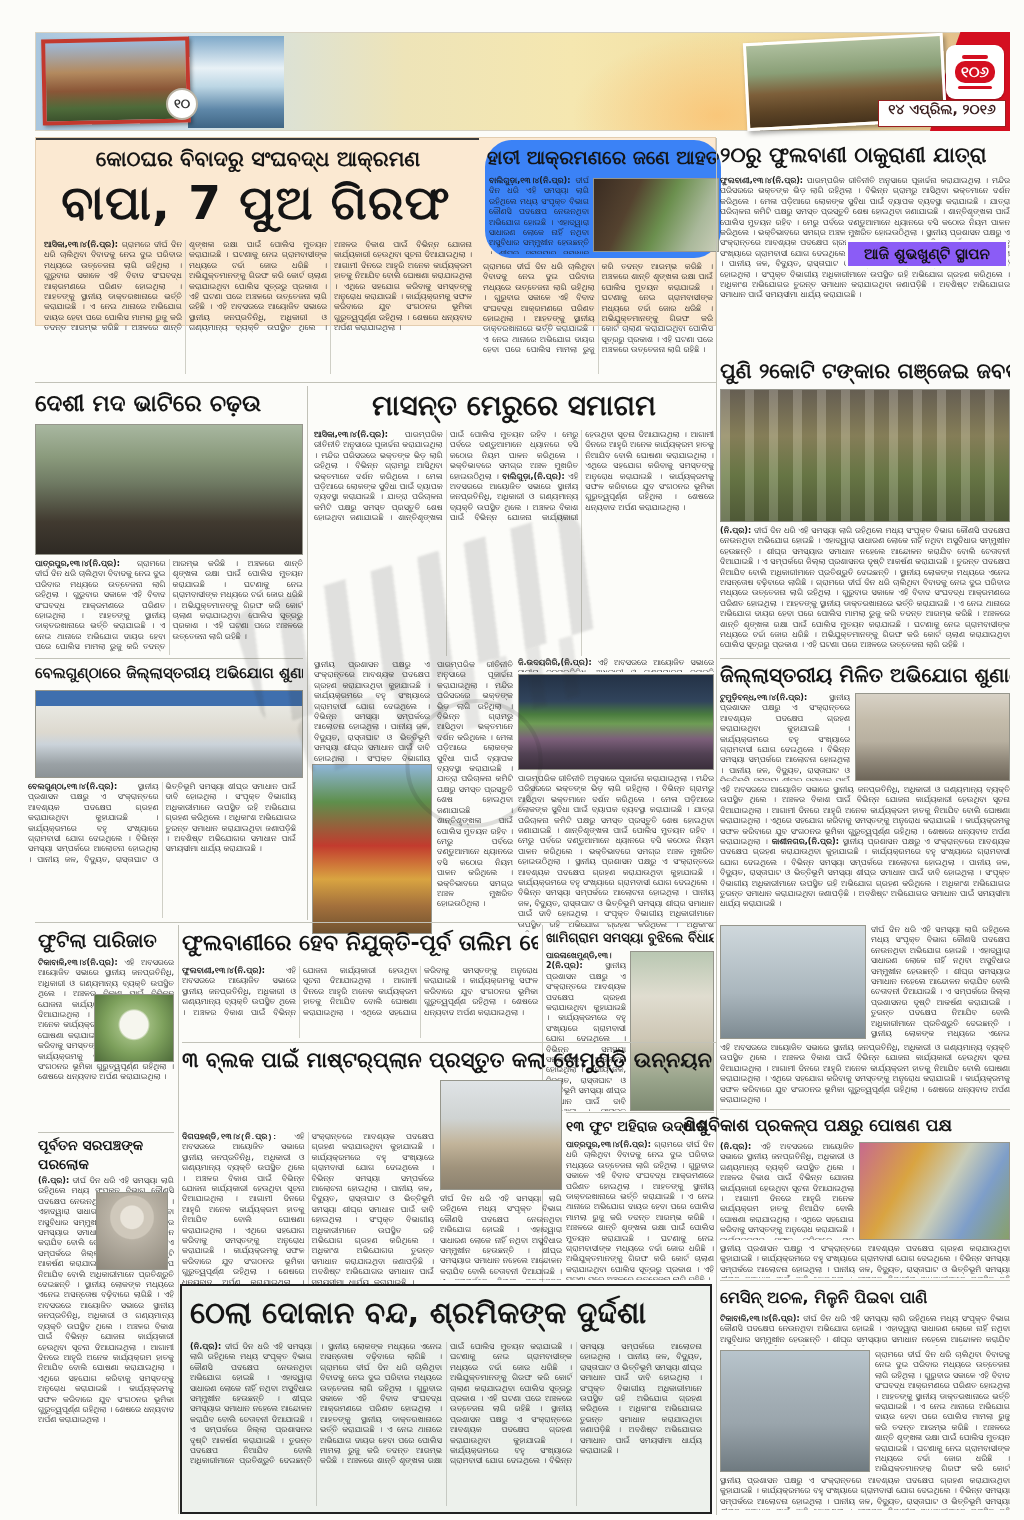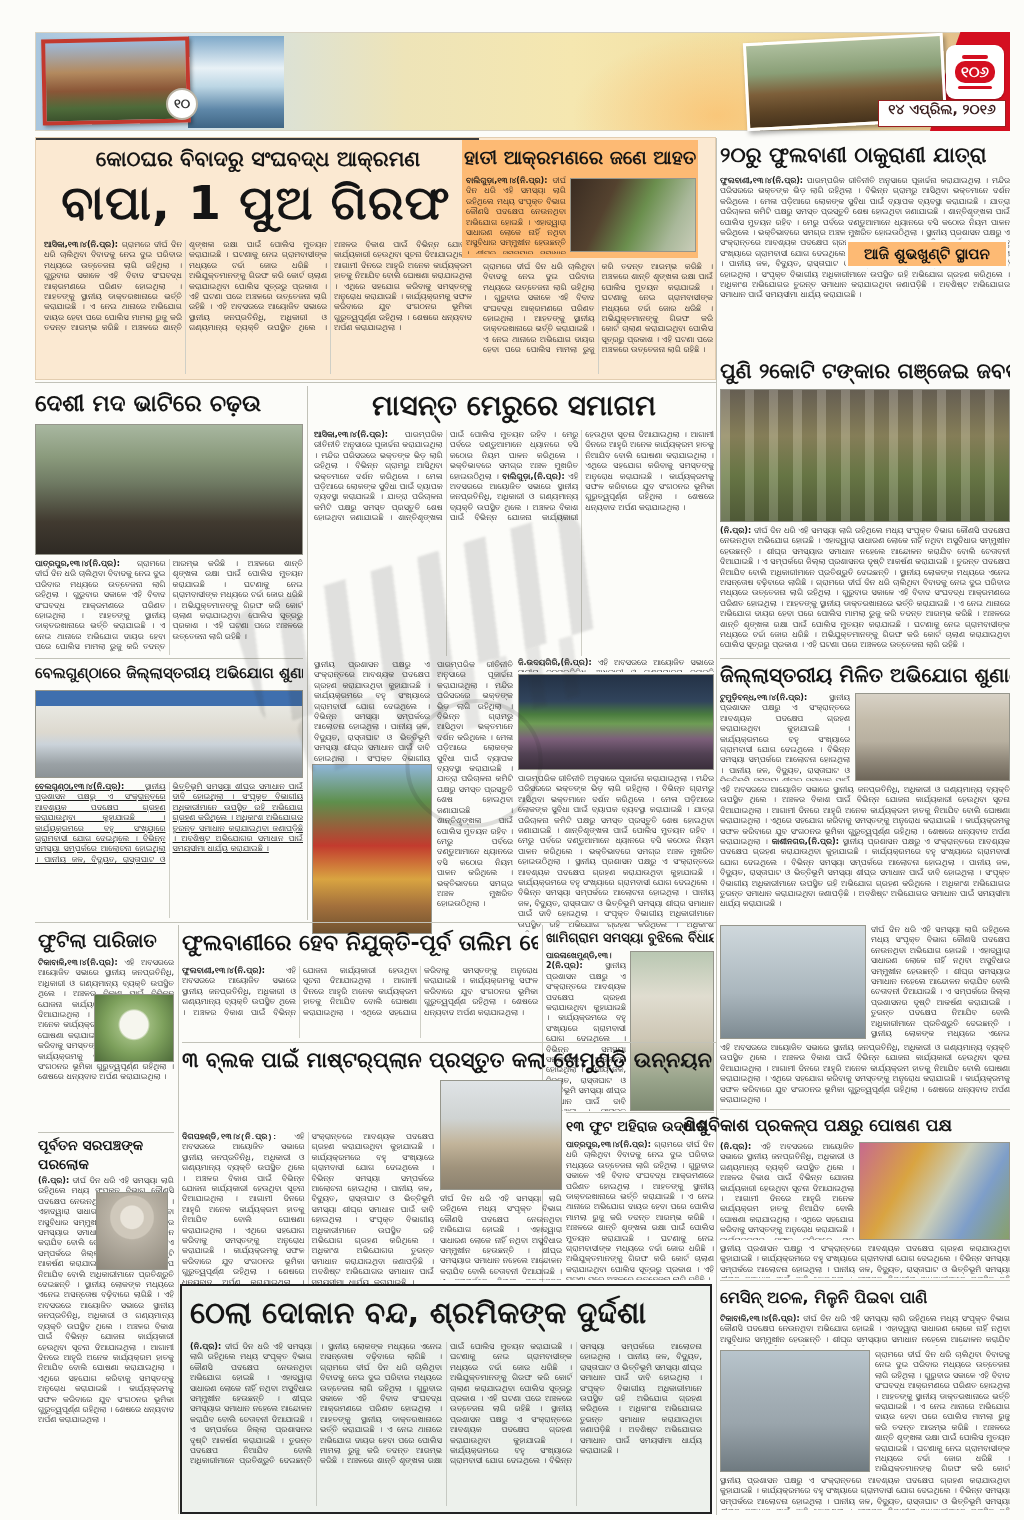--- a/index.html
+++ b/index.html
@@ -53,34 +53,34 @@
       <span>୧୦୬</span>
     </div>
     <div style="width:34px;height:3px;background:#d40f20;border-radius:2px;margin-top:3px;"></div>
   </div>
 
   <div class="abs" style="left:878px;top:100px;width:128px;height:27px;background:#fff;border:1px solid #9a2020;z-index:6;
               display:flex;align-items:flex-start;justify-content:center;">
     <span style="font-size:14px;font-weight:bold;color:#3a1f1f;">୧୪ ଏପ୍ରିଲ, ୨୦୧୬</span>
   </div>
 
-  <div class="abs" style="left:35px;top:137px;width:681px;height:243px;background:#fbe9d2;border:1px solid #e3cdb0;">
+  <div class="abs" style="left:35px;top:137px;width:681px;height:189px;background:#fbe9d2;border:1px solid #e3cdb0;">
     <div class="abs" style="left:0;top:0;width:443px;height:2px;background:#3a3a3a;"></div>
 
     <div class="abs hd" style="left:6px;top:8px;width:432px;font-size:21px;line-height:26px;text-align:center;">କୋଠଘର ବିବାଦରୁ ସଂଘବଦ୍ଧ ଆକ୍ରମଣ</div>
 
-    <div class="abs hd" style="left:0;top:36px;width:440px;font-size:47px;line-height:58px;text-align:center;letter-spacing:1px;">ବାପା, 1 ପୁଅ ଗିରଫ</div>
+    <div class="abs hd" style="left:0;top:36px;width:440px;font-size:47px;line-height:58px;text-align:center;letter-spacing:1px;">ବାପା, 7 ପୁଅ ଗିରଫ</div>
 
     <div class="abs bt c3" style="left:8px;top:102px;width:428px;height:134px;">
       <b>ଆସିକା,୧୩।୪(ନି.ପ୍ର):</b>
       <span>ଗ୍ରାମରେ ଦୀର୍ଘ ଦିନ ଧରି ଚାଲିଥିବା ବିବାଦକୁ ନେଇ ଦୁଇ ପରିବାର ମଧ୍ୟରେ ଉତ୍ତେଜନା ଲାଗି ରହିଥିଲା । ଗୁରୁବାର ସକାଳେ ଏହି ବିବାଦ ସଂଘବଦ୍ଧ ଆକ୍ରମଣରେ ପରିଣତ ହୋଇଥିଲା । ଆହତଙ୍କୁ ସ୍ଥାନୀୟ ଡାକ୍ତରଖାନାରେ ଭର୍ତ୍ତି କରାଯାଇଛି । ଏ ନେଇ ଥାନାରେ ଅଭିଯୋଗ ଦାୟର ହେବା ପରେ ପୋଲିସ ମାମଲା ରୁଜୁ କରି ତଦନ୍ତ ଆରମ୍ଭ କରିଛି । ଅଞ୍ଚଳରେ ଶାନ୍ତି ଶୃଙ୍ଖଳା ରକ୍ଷା ପାଇଁ ପୋଲିସ ମୁତୟନ କରାଯାଇଛି । ଘଟଣାକୁ ନେଇ ଗ୍ରାମବାସୀଙ୍କ ମଧ୍ୟରେ ଚର୍ଚ୍ଚା ଜୋର ଧରିଛି । ଅଭିଯୁକ୍ତମାନଙ୍କୁ ଗିରଫ କରି କୋର୍ଟ ଚାଲାଣ କରାଯାଇଥିବା ପୋଲିସ ସୂତ୍ରରୁ ପ୍ରକାଶ । ଏହି ଘଟଣା ପରେ ଅଞ୍ଚଳରେ ଉତ୍ତେଜନା ଲାଗି ରହିଛି ।</span>
       <span>ଏହି ଅବସରରେ ଆୟୋଜିତ ସଭାରେ ସ୍ଥାନୀୟ ଜନପ୍ରତିନିଧି, ଅଧିକାରୀ ଓ ଗଣ୍ୟମାନ୍ୟ ବ୍ୟକ୍ତି ଉପସ୍ଥିତ ଥିଲେ । ଅଞ୍ଚଳର ବିକାଶ ପାଇଁ ବିଭିନ୍ନ ଯୋଜନା କାର୍ଯ୍ୟକାରୀ ହେଉଥିବା ସୂଚନା ଦିଆଯାଇଥିଲା । ଆଗାମୀ ଦିନରେ ଆହୁରି ଅନେକ କାର୍ଯ୍ୟକ୍ରମ ହାତକୁ ନିଆଯିବ ବୋଲି ଘୋଷଣା କରାଯାଇଥିଲା । ଏଥିରେ ସହଯୋଗ କରିବାକୁ ସମସ୍ତଙ୍କୁ ଅନୁରୋଧ କରାଯାଇଛି । କାର୍ଯ୍ୟକ୍ରମକୁ ସଫଳ କରିବାରେ ଯୁବ ସଂଗଠନର ଭୂମିକା ଗୁରୁତ୍ୱପୂର୍ଣ୍ଣ ରହିଥିଲା । ଶେଷରେ ଧନ୍ୟବାଦ ଅର୍ପଣ କରାଯାଇଥିଲା ।</span>
     </div>
 
-    <div class="abs" style="left:426px;top:2px;width:236px;height:118px;background:#fdba74;">
+    <div class="abs" style="left:449px;top:2px;width:236px;height:118px;background:#3b82f6;border-radius:27px;">
       <div class="abs hd" style="left:2px;top:4px;width:232px;font-size:19px;line-height:26px;text-align:center;">ହାତୀ ଆକ୍ରମଣରେ ଜଣେ ଆହତ</div>
       <div class="abs bt" style="left:4px;top:36px;width:100px;height:78px;">
         <b>ବାଲିଗୁଡ଼ା,୧୩।୪(ନି.ପ୍ର):</b>
         <span>ଦୀର୍ଘ ଦିନ ଧରି ଏହି ସମସ୍ୟା ଲାଗି ରହିଥିଲେ ମଧ୍ୟ ସଂପୃକ୍ତ ବିଭାଗ କୌଣସି ପଦକ୍ଷେପ ନେଉନଥିବା ଅଭିଯୋଗ ହୋଇଛି । ଏହାଦ୍ୱାରା ସାଧାରଣ ଲୋକେ ନାହିଁ ନଥିବା ଅସୁବିଧାର ସମ୍ମୁଖୀନ ହେଉଛନ୍ତି । ଶୀଘ୍ର ସମସ୍ୟାର ସମାଧାନ ନହେଲେ ଆନ୍ଦୋଳନ କରାଯିବ ବୋଲି ଚେତାବନୀ ଦିଆଯାଇଛି । ଏ ସମ୍ପର୍କରେ ଜିଲ୍ଲା ପ୍ରଶାସନର ଦୃଷ୍ଟି ଆକର୍ଷଣ କରାଯାଇଛି । ତୁରନ୍ତ ପଦକ୍ଷେପ ନିଆଯିବ ବୋଲି ଅଧିକାରୀମାନେ ପ୍ରତିଶ୍ରୁତି ଦେଇଛନ୍ତି । ସ୍ଥାନୀୟ ଲୋକଙ୍କ ମଧ୍ୟରେ ଏନେଇ ଅସନ୍ତୋଷ ବଢ଼ିବାରେ ଲାଗିଛି ।</span>
       </div>
       <div class="ph" style="left:108px;top:38px;width:126px;height:74px;
                   background:linear-gradient(115deg,#3a2c22 0%,#54422f 30%,#6b8f4e 55%,#a9b89a 80%,#c9cdb9 100%);"></div>
     </div>
     <div class="abs bt c2" style="left:447px;top:124px;width:230px;height:112px;">
       <span>ଗ୍ରାମରେ ଦୀର୍ଘ ଦିନ ଧରି ଚାଲିଥିବା ବିବାଦକୁ ନେଇ ଦୁଇ ପରିବାର ମଧ୍ୟରେ ଉତ୍ତେଜନା ଲାଗି ରହିଥିଲା । ଗୁରୁବାର ସକାଳେ ଏହି ବିବାଦ ସଂଘବଦ୍ଧ ଆକ୍ରମଣରେ ପରିଣତ ହୋଇଥିଲା । ଆହତଙ୍କୁ ସ୍ଥାନୀୟ ଡାକ୍ତରଖାନାରେ ଭର୍ତ୍ତି କରାଯାଇଛି । ଏ ନେଇ ଥାନାରେ ଅଭିଯୋଗ ଦାୟର ହେବା ପରେ ପୋଲିସ ମାମଲା ରୁଜୁ କରି ତଦନ୍ତ ଆରମ୍ଭ କରିଛି । ଅଞ୍ଚଳରେ ଶାନ୍ତି ଶୃଙ୍ଖଳା ରକ୍ଷା ପାଇଁ ପୋଲିସ ମୁତୟନ କରାଯାଇଛି । ଘଟଣାକୁ ନେଇ ଗ୍ରାମବାସୀଙ୍କ ମଧ୍ୟରେ ଚର୍ଚ୍ଚା ଜୋର ଧରିଛି । ଅଭିଯୁକ୍ତମାନଙ୍କୁ ଗିରଫ କରି କୋର୍ଟ ଚାଲାଣ କରାଯାଇଥିବା ପୋଲିସ ସୂତ୍ରରୁ ପ୍ରକାଶ । ଏହି ଘଟଣା ପରେ ଅଞ୍ଚଳରେ ଉତ୍ତେଜନା ଲାଗି ରହିଛି ।</span>
@@ -89,21 +89,21 @@
 
   <div class="vr" style="left:716px;top:138px;height:1377px;"></div>
 
   <div class="abs hd" style="left:720px;top:140px;width:290px;font-size:21px;line-height:30px;">୨୦ରୁ ଫୁଲବାଣୀ ଠାକୁରାଣୀ ଯାତ୍ରା</div>
 
   <div class="abs bt" style="left:720px;top:176px;width:290px;height:178px;">
     <b>ଫୁଲବାଣୀ,୧୩।୪(ନି.ପ୍ର):</b>
     <span>ପାରମ୍ପରିକ ରୀତିନୀତି ଅନୁସାରେ ପୂଜାର୍ଚ୍ଚନା କରାଯାଇଥିଲା । ମନ୍ଦିର ପରିସରରେ ଭକ୍ତଙ୍କ ଭିଡ଼ ଲାଗି ରହିଥିଲା । ବିଭିନ୍ନ ଗ୍ରାମରୁ ଆସିଥିବା ଭକ୍ତମାନେ ଦର୍ଶନ କରିଥିଲେ । ମେଳା ପଡ଼ିଆରେ ଲୋକଙ୍କ ସୁବିଧା ପାଇଁ ବ୍ୟାପକ ବ୍ୟବସ୍ଥା କରାଯାଇଛି । ଯାତ୍ରା ପରିଚାଳନା କମିଟି ପକ୍ଷରୁ ସମସ୍ତ ପ୍ରସ୍ତୁତି ଶେଷ ହୋଇଥିବା ଜଣାଯାଇଛି । ଶାନ୍ତିଶୃଙ୍ଖଳା ପାଇଁ ପୋଲିସ ମୁତୟନ ରହିବ । ମେରୁ ପର୍ବରେ ଦଣ୍ଡୁଆମାନେ ଧ୍ୟାନରେ ବସି କଠୋର ନିୟମ ପାଳନ କରିଥିଲେ । ଭକ୍ତିଭାବରେ ସମଗ୍ର ଅଞ୍ଚଳ ମୁଖରିତ ହୋଇଉଠିଥିଲା ।</span>
     <span>ସ୍ଥାନୀୟ ପ୍ରଶାସନ ପକ୍ଷରୁ ଏ ସଂକ୍ରାନ୍ତରେ ଆବଶ୍ୟକ ପଦକ୍ଷେପ ଗ୍ରହଣ କରାଯାଉଥିବା କୁହାଯାଇଛି । କାର୍ଯ୍ୟକ୍ରମରେ ବହୁ ସଂଖ୍ୟାରେ ଗ୍ରାମବାସୀ ଯୋଗ ଦେଇଥିଲେ । ବିଭିନ୍ନ ସମସ୍ୟା ସମ୍ପର୍କରେ ଆଲୋଚନା ହୋଇଥିଲା । ପାନୀୟ ଜଳ, ବିଦ୍ୟୁତ, ରାସ୍ତାଘାଟ ଓ ଭିତ୍ତିଭୂମି ସମସ୍ୟା ଶୀଘ୍ର ସମାଧାନ ପାଇଁ ଦାବି ହୋଇଥିଲା । ସଂପୃକ୍ତ ବିଭାଗୀୟ ଅଧିକାରୀମାନେ ଉପସ୍ଥିତ ରହି ଅଭିଯୋଗ ଗ୍ରହଣ କରିଥିଲେ । ଅଧିକାଂଶ ଅଭିଯୋଗର ତୁରନ୍ତ ସମାଧାନ କରାଯାଇଥିବା ଜଣାପଡ଼ିଛି । ଅବଶିଷ୍ଟ ଅଭିଯୋଗର ସମାଧାନ ପାଇଁ ସମୟସୀମା ଧାର୍ଯ୍ୟ କରାଯାଇଛି ।</span>
   </div>
-  <div class="abs" style="left:846px;top:240px;width:162px;height:28px;background:#fdba74;border:2px solid #fdfdfa;
+  <div class="abs" style="left:846px;top:240px;width:162px;height:28px;background:#8b5cf6;border:2px solid #fdfdfa;
               display:flex;align-items:center;justify-content:center;z-index:2;">
     <span style="font-size:15px;font-weight:bold;color:#111;white-space:nowrap;">ଆଜି ଶୁଭଖୁଣ୍ଟି ସ୍ଥାପନ</span>
   </div>
 
   <div class="abs hd" style="left:720px;top:357px;width:290px;font-size:21px;line-height:28px;">ପୁଣି ୨କୋଟି ଟଙ୍କାର ଗଞ୍ଜେଇ ଜବତ</div>
   <div class="ph" style="left:720px;top:389px;width:290px;height:133px;
               background:linear-gradient(180deg,#6e6659 0%,#90885f 35%,#6f7f4a 65%,#55603b 100%),
                          repeating-linear-gradient(90deg,rgba(255,255,255,.16) 0 9px,rgba(0,0,0,.08) 9px 24px);
               background-blend-mode:overlay;"></div>
   <div class="abs bt" style="left:720px;top:526px;width:290px;height:130px;">
@@ -206,21 +206,21 @@
     <div style="position:absolute;left:40px;top:140px;width:300px;height:60px;
                 background:repeating-linear-gradient(100deg,rgba(40,40,40,.10) 0 14px,rgba(40,40,40,0) 14px 34px);
                 filter:blur(1px);border-radius:14px;"></div>
     <div style="position:absolute;left:130px;top:170px;width:130px;height:120px;border:4px solid rgba(40,40,40,.14);border-radius:50%;"></div>
   </div>
 
   <div class="hr" style="left:35px;top:658px;width:268px;"></div>
   <div class="abs hd" style="left:35px;top:662px;width:268px;font-size:15px;line-height:22px;">ବେଲଗୁଣ୍ଠାରେ ଜିଲ୍ଲାସ୍ତରୀୟ ଅଭିଯୋଗ ଶୁଣାଣି</div>
   <div class="ph" style="left:35px;top:690px;width:268px;height:88px;
               background:linear-gradient(180deg,#3f6fae 0%,#3f6fae 18%,#e8e8e2 18%,#ddd9cf 48%,#cbd3da 62%,#9aa1a5 85%,#8c9396 100%);"></div>
-  <div class="abs bt c2" style="left:35px;top:782px;width:268px;height:136px;text-decoration:underline;">
+  <div class="abs bt c2" style="left:28px;top:782px;width:268px;height:136px;">
     <b>ବେଲଗୁଣ୍ଠା,୧୩।୪(ନି.ପ୍ର):</b>
     <span>ସ୍ଥାନୀୟ ପ୍ରଶାସନ ପକ୍ଷରୁ ଏ ସଂକ୍ରାନ୍ତରେ ଆବଶ୍ୟକ ପଦକ୍ଷେପ ଗ୍ରହଣ କରାଯାଉଥିବା କୁହାଯାଇଛି । କାର୍ଯ୍ୟକ୍ରମରେ ବହୁ ସଂଖ୍ୟାରେ ଗ୍ରାମବାସୀ ଯୋଗ ଦେଇଥିଲେ । ବିଭିନ୍ନ ସମସ୍ୟା ସମ୍ପର୍କରେ ଆଲୋଚନା ହୋଇଥିଲା । ପାନୀୟ ଜଳ, ବିଦ୍ୟୁତ, ରାସ୍ତାଘାଟ ଓ ଭିତ୍ତିଭୂମି ସମସ୍ୟା ଶୀଘ୍ର ସମାଧାନ ପାଇଁ ଦାବି ହୋଇଥିଲା । ସଂପୃକ୍ତ ବିଭାଗୀୟ ଅଧିକାରୀମାନେ ଉପସ୍ଥିତ ରହି ଅଭିଯୋଗ ଗ୍ରହଣ କରିଥିଲେ । ଅଧିକାଂଶ ଅଭିଯୋଗର ତୁରନ୍ତ ସମାଧାନ କରାଯାଇଥିବା ଜଣାପଡ଼ିଛି । ଅବଶିଷ୍ଟ ଅଭିଯୋଗର ସମାଧାନ ପାଇଁ ସମୟସୀମା ଧାର୍ଯ୍ୟ କରାଯାଇଛି ।</span>
   </div>
 
   <div class="hr" style="left:35px;top:922px;width:681px;"></div>
   <div class="vr" style="left:178px;top:925px;height:589px;"></div>
 
   <div class="abs hd" style="left:38px;top:927px;width:136px;font-size:19px;line-height:26px;">ଫୁଟିଲା ପାରିଜାତ</div>
   <div class="abs bt" style="left:38px;top:958px;width:136px;height:172px;">
     <b>ଟିକାବାଳି,୧୩।୪(ନି.ପ୍ର):</b>

